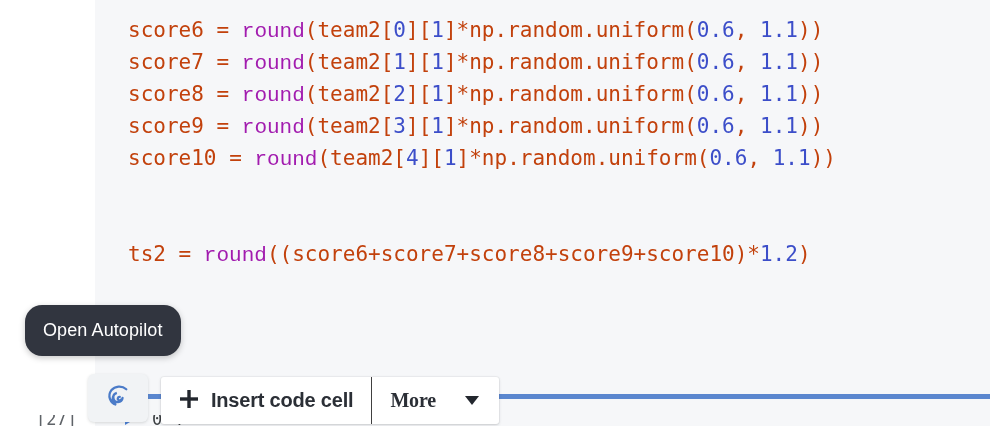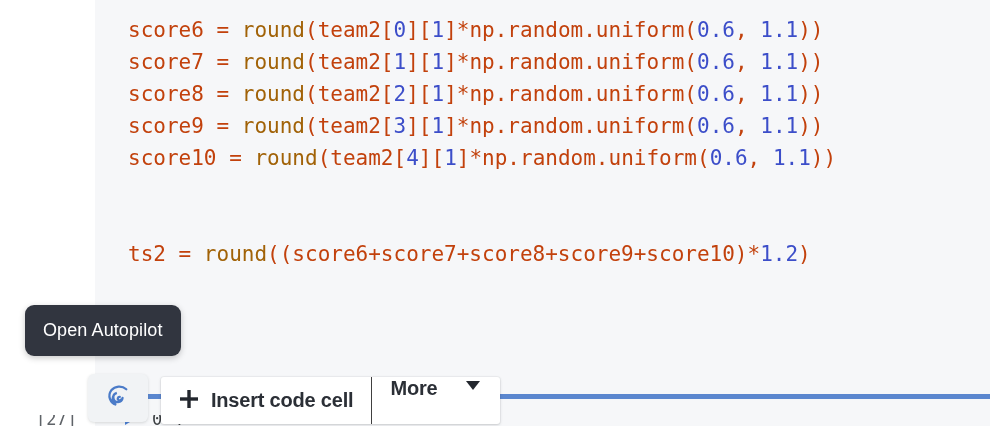--- a/index.html
+++ b/index.html
@@ -36,37 +36,37 @@
     line-height: 32px;
     white-space: pre;
     color: #202124;
     letter-spacing: 0px;
   }
   .code-line {
     height: 32px;
     white-space: pre;
   }
   .tok-plain { color: #c2410c; }
-  .tok-kw    { color: #a16207; }
+  .tok-kw    { color: #a21caf; font-family: Liberation Mono, monospace; }
   .tok-num   { color: #3c4ec9; }
   .blank-line { height: 32px; }
 
   
   #autopilot-tooltip {
     position: absolute;
     left: 25px;
     top: 305px;
     height: 51px;
     box-sizing: border-box;
     padding: 0 18px;
     display: flex;
     align-items: center;
     background: #31353f;
     color: #ffffff;
-    border-radius: 9px;
+    border-radius: 17px;
     font-size: 18px;
     font-family: "Liberation Sans", sans-serif;
     letter-spacing: .1px;
     z-index: 40;
     box-shadow: 0 2px 6px rgba(0,0,0,0.22);
   }
 
   
   #insert-divider {
     position: absolute;
@@ -116,23 +116,25 @@
     border-right: 1px solid #404040;
   }
   #insert-code-cell-button .label {
     font-size: 20px;
     font-weight: bold;
     color: #2b2f36;
     letter-spacing: -.2px;
   }
   #more-button {
     display: flex;
+    align-items: center;
     gap: 28px;
     padding: 0 19px 0 18px;
     cursor: pointer;
+    font-family: Liberation Serif, serif;
   }
   #more-button .label {
     font-size: 20px;
     font-weight: bold;
     color: #2b2f36;
     letter-spacing: -.2px;
   }
 
   
   #next-cell-row {

